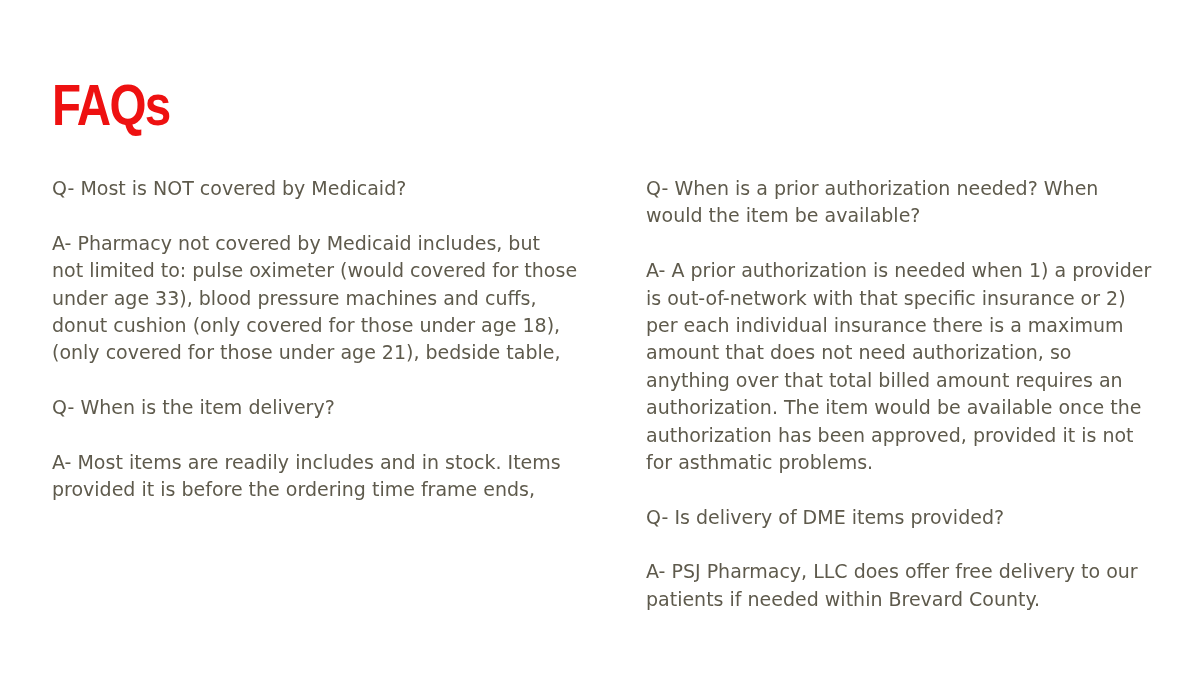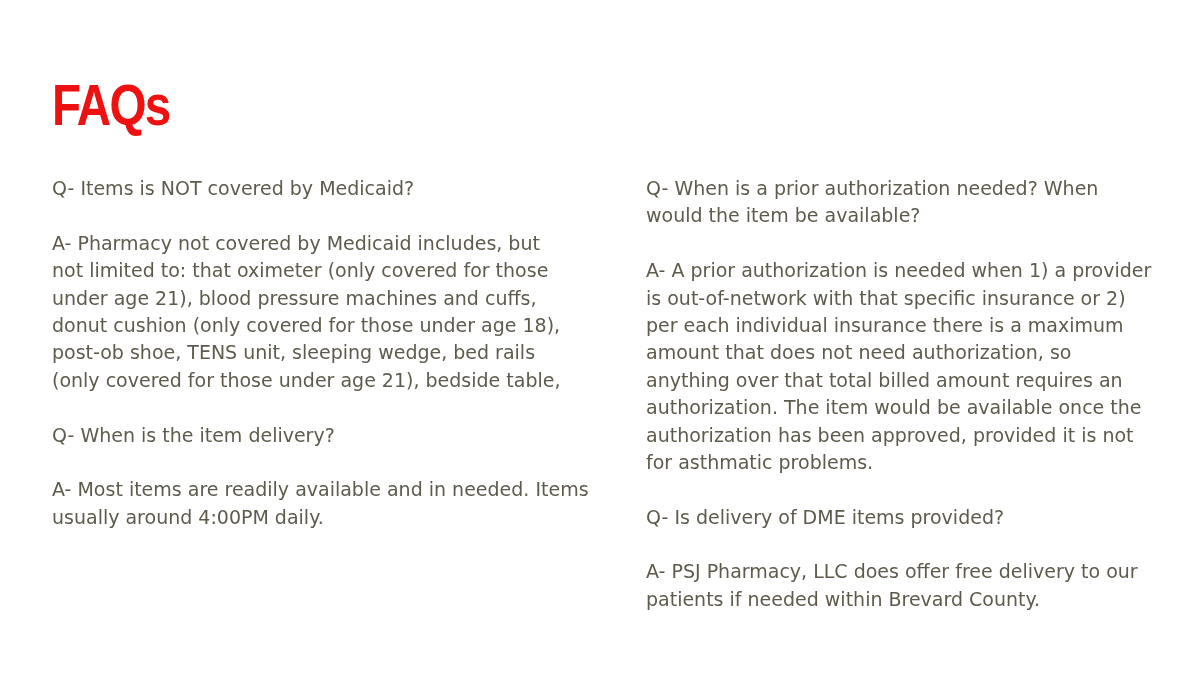--- a/index.html
+++ b/index.html
@@ -26,35 +26,34 @@
     .line { display: block; white-space: nowrap; height: 27.4px; }
     .gap { display: block; height: 27.4px; }
   </style>
 </head>
 <body>
 
 <h1 class="title">FAQs</h1>
 
 <div class="col left">
   <div>
-    <span class="line">Q- Items is NOT covered by Medicaid?</span>
+    <span class="line">Q- Most is NOT covered by Medicaid?</span>
     <span class="gap"></span>
     <span class="line">A- Pharmacy not covered by Medicaid includes, but</span>
-    <span class="line">not limited to: that oximeter (only covered for those</span>
-    <span class="line">under age 21), blood pressure machines and cuffs,</span>
+    <span class="line">not limited to: pulse oximeter (would covered for those</span>
+    <span class="line">under age 33), blood pressure machines and cuffs,</span>
     <span class="line">donut cushion (only covered for those under age 18),</span>
-    <span class="line">post-ob shoe, TENS unit, sleeping wedge, bed rails</span>
     <span class="line">(only covered for those under age 21), bedside table,</span>
   </div>
   <span class="gap"></span>
   <div>
     <span class="line">Q- When is the item delivery?</span>
     <span class="gap"></span>
-    <span class="line">A- Most items are readily available and in needed. Items</span>
-    <span class="line">usually around 4:00PM daily.</span>
+    <span class="line">A- Most items are readily includes and in stock. Items</span>
+    <span class="line">provided it is before the ordering time frame ends,</span>
   </div>
 </div>
 
 <div class="col right">
   <div>
     <span class="line">Q- When is a prior authorization needed? When</span>
     <span class="line">would the item be available?</span>
     <span class="gap"></span>
     <span class="line">A- A prior authorization is needed when 1) a provider</span>
     <span class="line">is out-of-network with that specific insurance or 2)</span>

